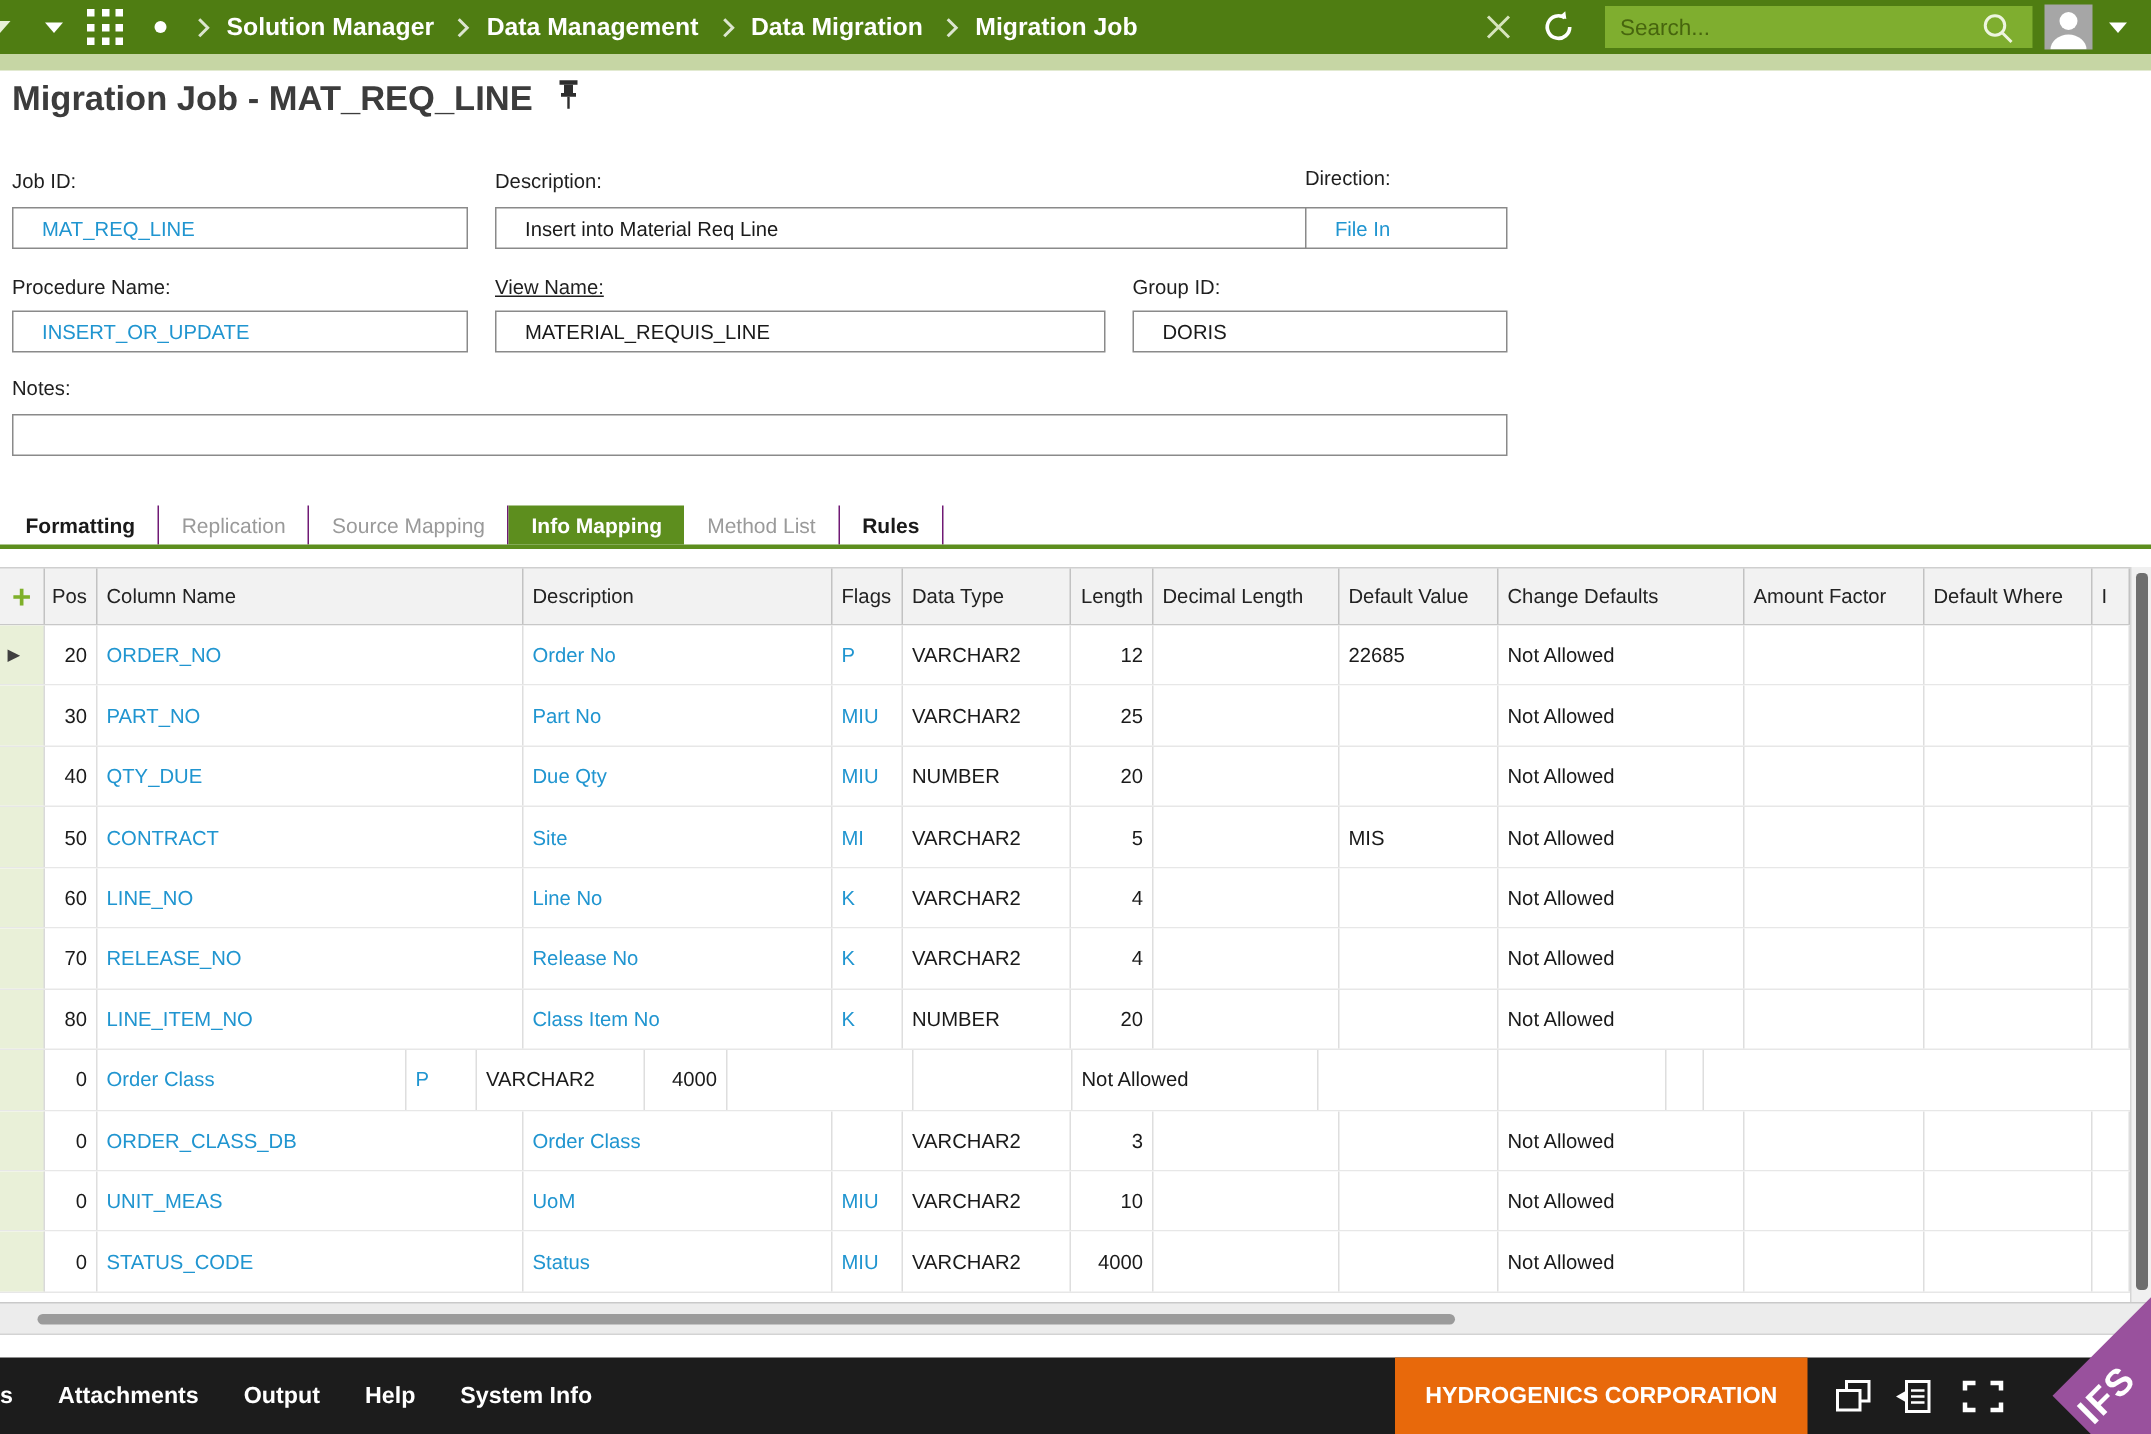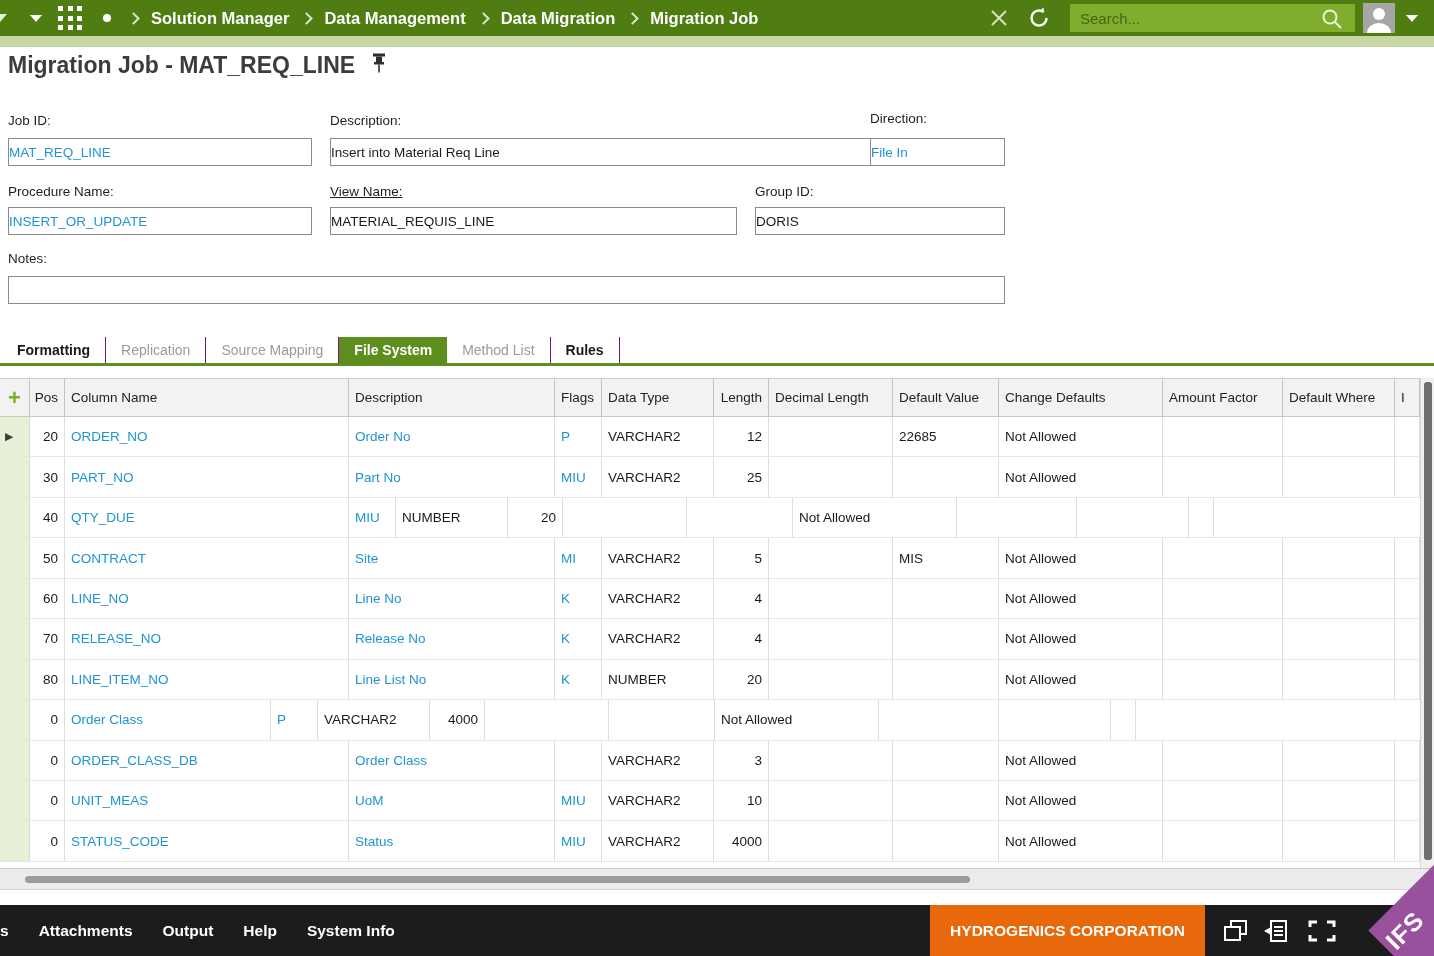--- a/index.html
+++ b/index.html
@@ -31,21 +31,21 @@
   .searchbox input::placeholder { color:#47650e; opacity:1; }
   .tb-mag { position:absolute; left:1320px; top:7px; }
   .avatar { position:absolute; left:1363px; top:3px; width:32px; height:30px; background:#a6a6a6; overflow:hidden; }
   .tb-usercaret { position:absolute; left:1406px; top:15px; width:0; height:0;
     border-left:6px solid transparent; border-right:6px solid transparent; border-top:7px solid #fff; }
   
   .title { position:absolute; left:8px; top:34px; font-size:23px; font-weight:bold; color:#3c3c3c; display:flex; align-items:center;margin-top:16px; }
   .pin { margin-left:16px; margin-top:2px; }
   .flabel { position:absolute; font-size:13.5px; color:#1f1f1f; }
   .field { position:absolute; height:28px; border:1px solid #8a8a8a; background:#fff;
-    font-family:"Liberation Sans",sans-serif; font-size:13.5px; color:#1a1a1a; padding:0 0; outline:none; }
+    font-family:"Liberation Sans",sans-serif; font-size:13.5px; color:#1a1a1a; padding:0 19px; outline:none; }
   .blue-val { color:#2095d0; }
   
   .tabbar { position:absolute; left:2px; top:337px; height:26px; display:flex; }
   .tab { height:26px; line-height:26px; padding:0 15px; background:#fff; border-right:1px solid #701a75;
     font-size:14px; white-space:nowrap; cursor:pointer; }
   .tab.enabled  { color:#1a1a1a; font-weight:bold; }
   .tab.disabled { color:#9a9a9a; font-weight:normal; }
   .tab.active   { color:#fff; font-weight:bold; background:#5d8e1e; border-right:none; }
   .tabline { position:absolute; left:0; top:363px; width:1434px; height:3px; background:#5d8e1e; }
   
@@ -171,21 +171,21 @@
   <div class="flabel" style="left:755px; top:184px;">Group ID:</div>
   <input class="field" style="left: 755px; top: 207px; width: 250px;" value="DORIS">
 
   <div class="flabel" style="left:8px; top:251px;">Notes:</div>
   <input class="field" style="left: 8px; top: 276px; width: 997px;" value="">
 
   <div class="tabbar">
       <div class="tab enabled">Formatting</div>
       <div class="tab disabled">Replication</div>
       <div class="tab disabled">Source Mapping</div>
-      <div class="tab active">File System</div>
+      <div class="tab active">Info Mapping</div>
       <div class="tab disabled">Method List</div>
       <div class="tab enabled">Rules</div>
     </div>
   <div class="tabline"></div>
 
   <div class="tablewrap">
     <div class="hrow">
       <div class="hsel">
         <span class="plus">+</span>
       </div>
@@ -232,20 +232,21 @@
           <div class="cell" style="width: 106px;"></div>
           <div class="cell" style="width: 164px;">Not Allowed</div>
           <div class="cell" style="width: 120px;"></div>
           <div class="cell" style="width: 112px;"></div>
           <div class="cell" style="width: 25px;"></div>
         </div>
         <div class="trow">
           <div class="selcell"></div>
           <div class="cell num" style="width: 35px;">40</div>
           <div class="cell blue" style="width: 284px;">QTY_DUE</div>
+          <div class="cell blue" style="width: 206px;">Due Qty</div>
           <div class="cell blue" style="width: 47px;">MIU</div>
           <div class="cell" style="width: 112px;">NUMBER</div>
           <div class="cell num" style="width: 55px;">20</div>
           <div class="cell" style="width: 124px;"></div>
           <div class="cell" style="width: 106px;"></div>
           <div class="cell" style="width: 164px;">Not Allowed</div>
           <div class="cell" style="width: 120px;"></div>
           <div class="cell" style="width: 112px;"></div>
           <div class="cell" style="width: 25px;"></div>
         </div>
@@ -291,21 +292,21 @@
           <div class="cell" style="width: 106px;"></div>
           <div class="cell" style="width: 164px;">Not Allowed</div>
           <div class="cell" style="width: 120px;"></div>
           <div class="cell" style="width: 112px;"></div>
           <div class="cell" style="width: 25px;"></div>
         </div>
         <div class="trow">
           <div class="selcell"></div>
           <div class="cell num" style="width: 35px;">80</div>
           <div class="cell blue" style="width: 284px;">LINE_ITEM_NO</div>
-          <div class="cell blue" style="width: 206px;">Line List No</div>
+          <div class="cell blue" style="width: 206px;">Class Item No</div>
           <div class="cell blue" style="width: 47px;">K</div>
           <div class="cell" style="width: 112px;">NUMBER</div>
           <div class="cell num" style="width: 55px;">20</div>
           <div class="cell" style="width: 124px;"></div>
           <div class="cell" style="width: 106px;"></div>
           <div class="cell" style="width: 164px;">Not Allowed</div>
           <div class="cell" style="width: 120px;"></div>
           <div class="cell" style="width: 112px;"></div>
           <div class="cell" style="width: 25px;"></div>
         </div>

